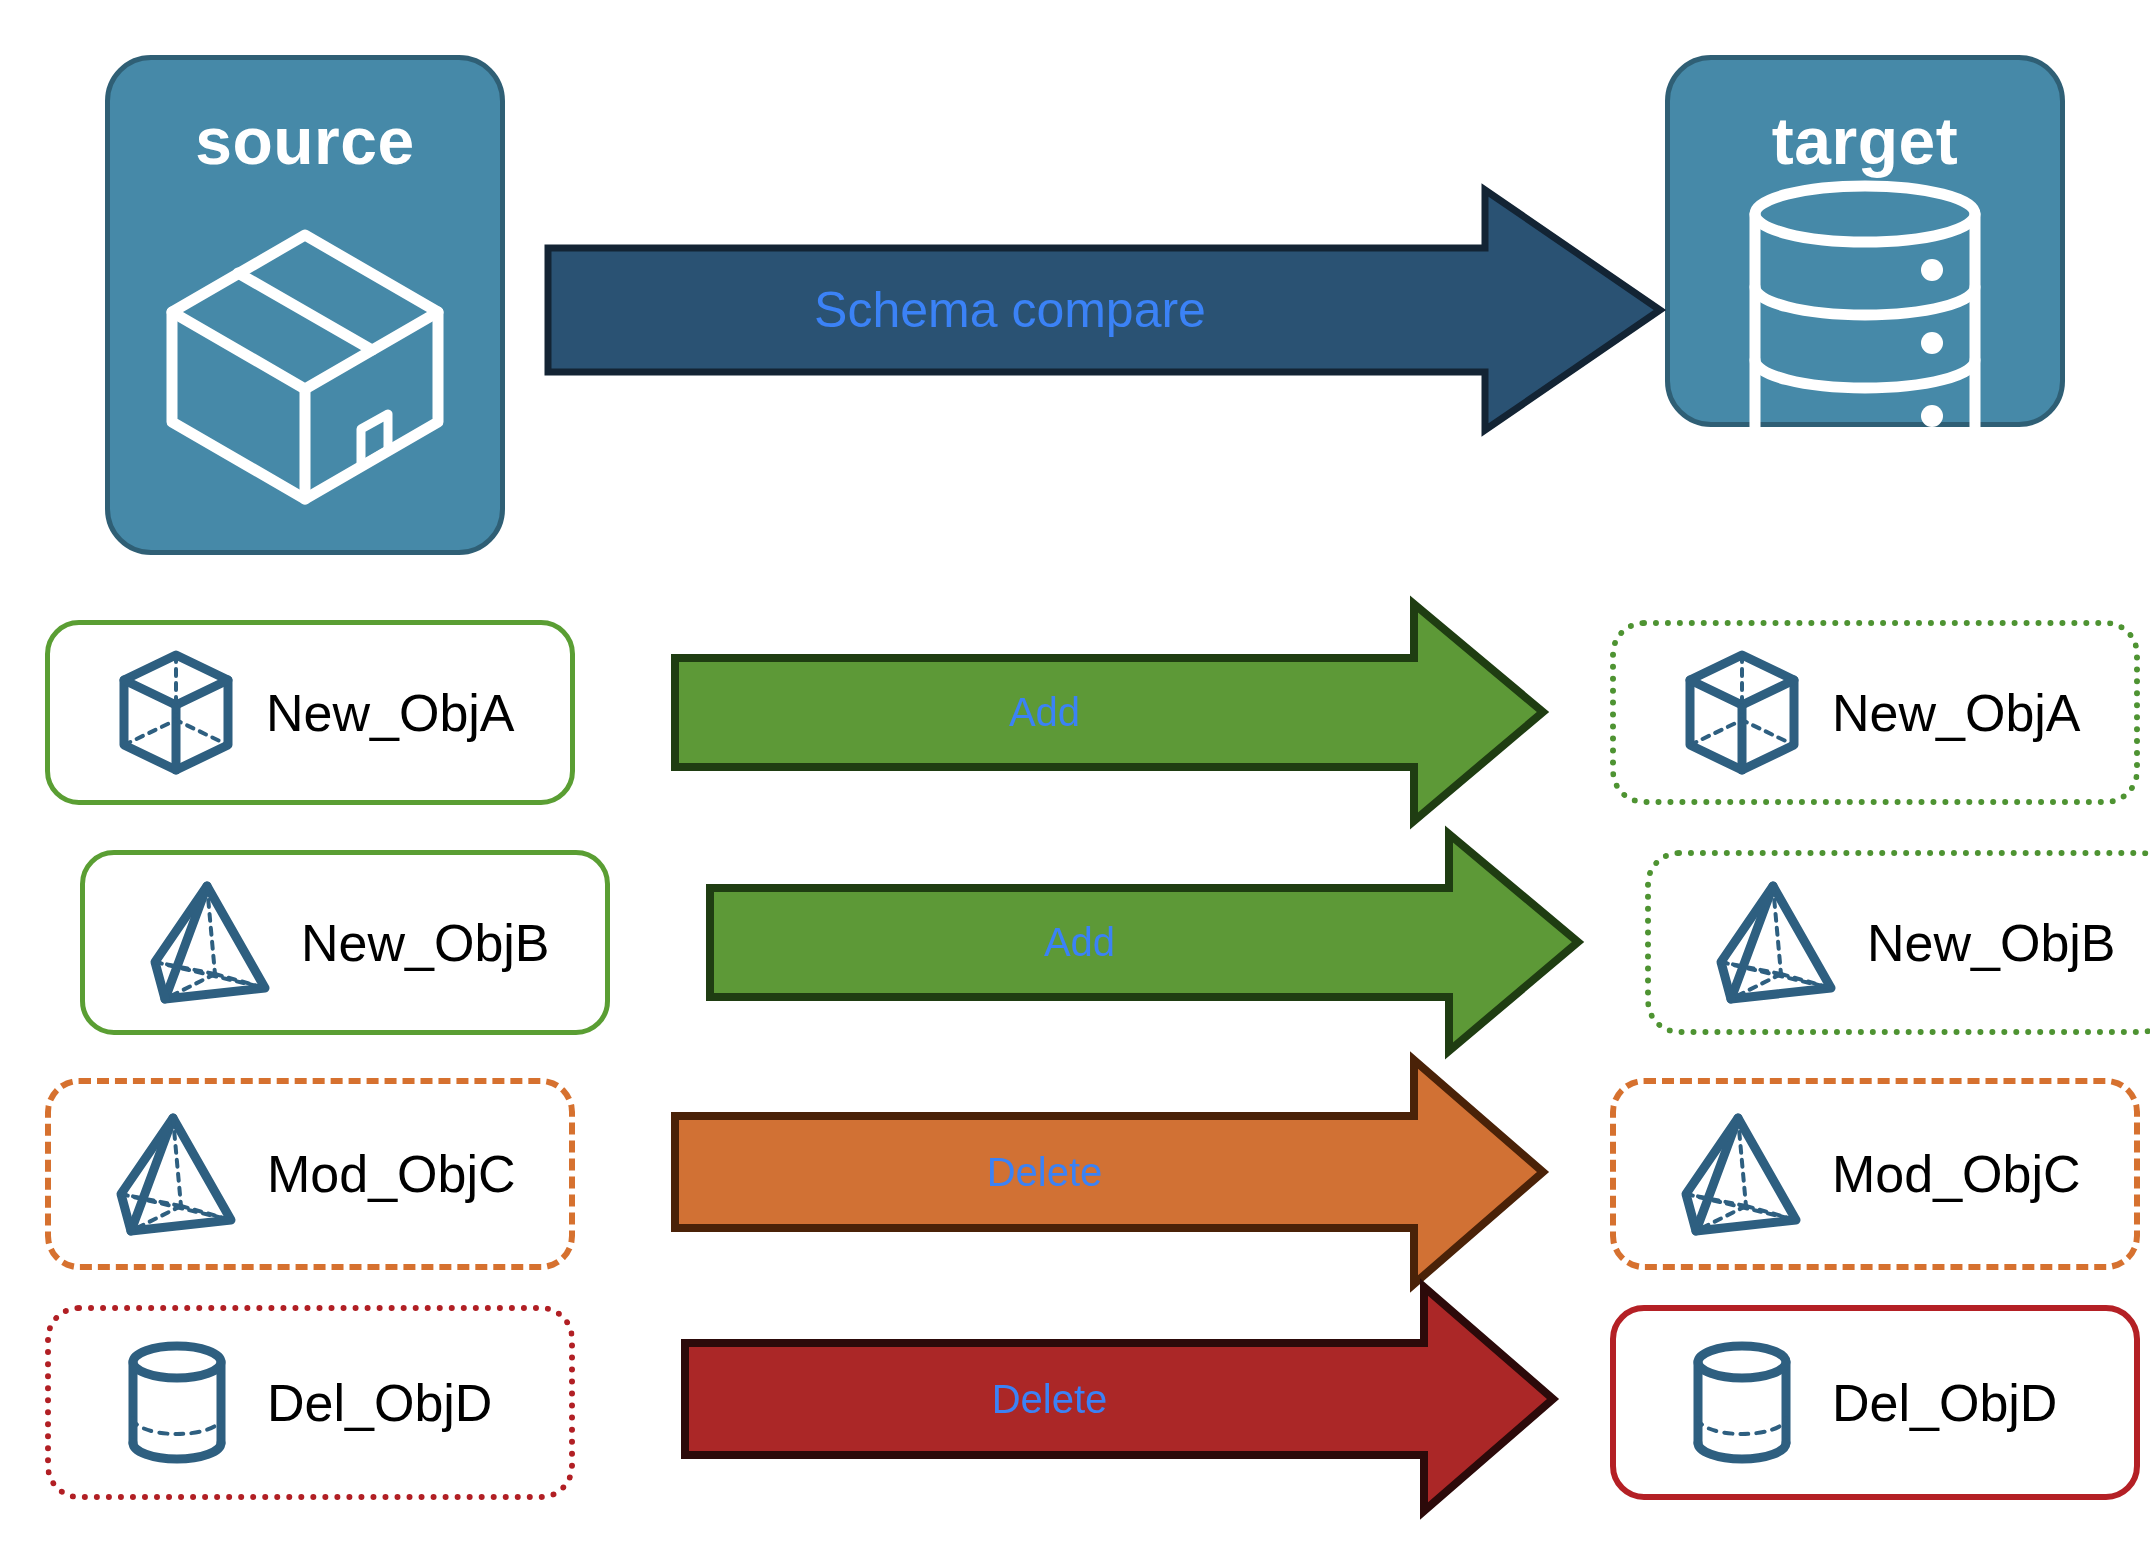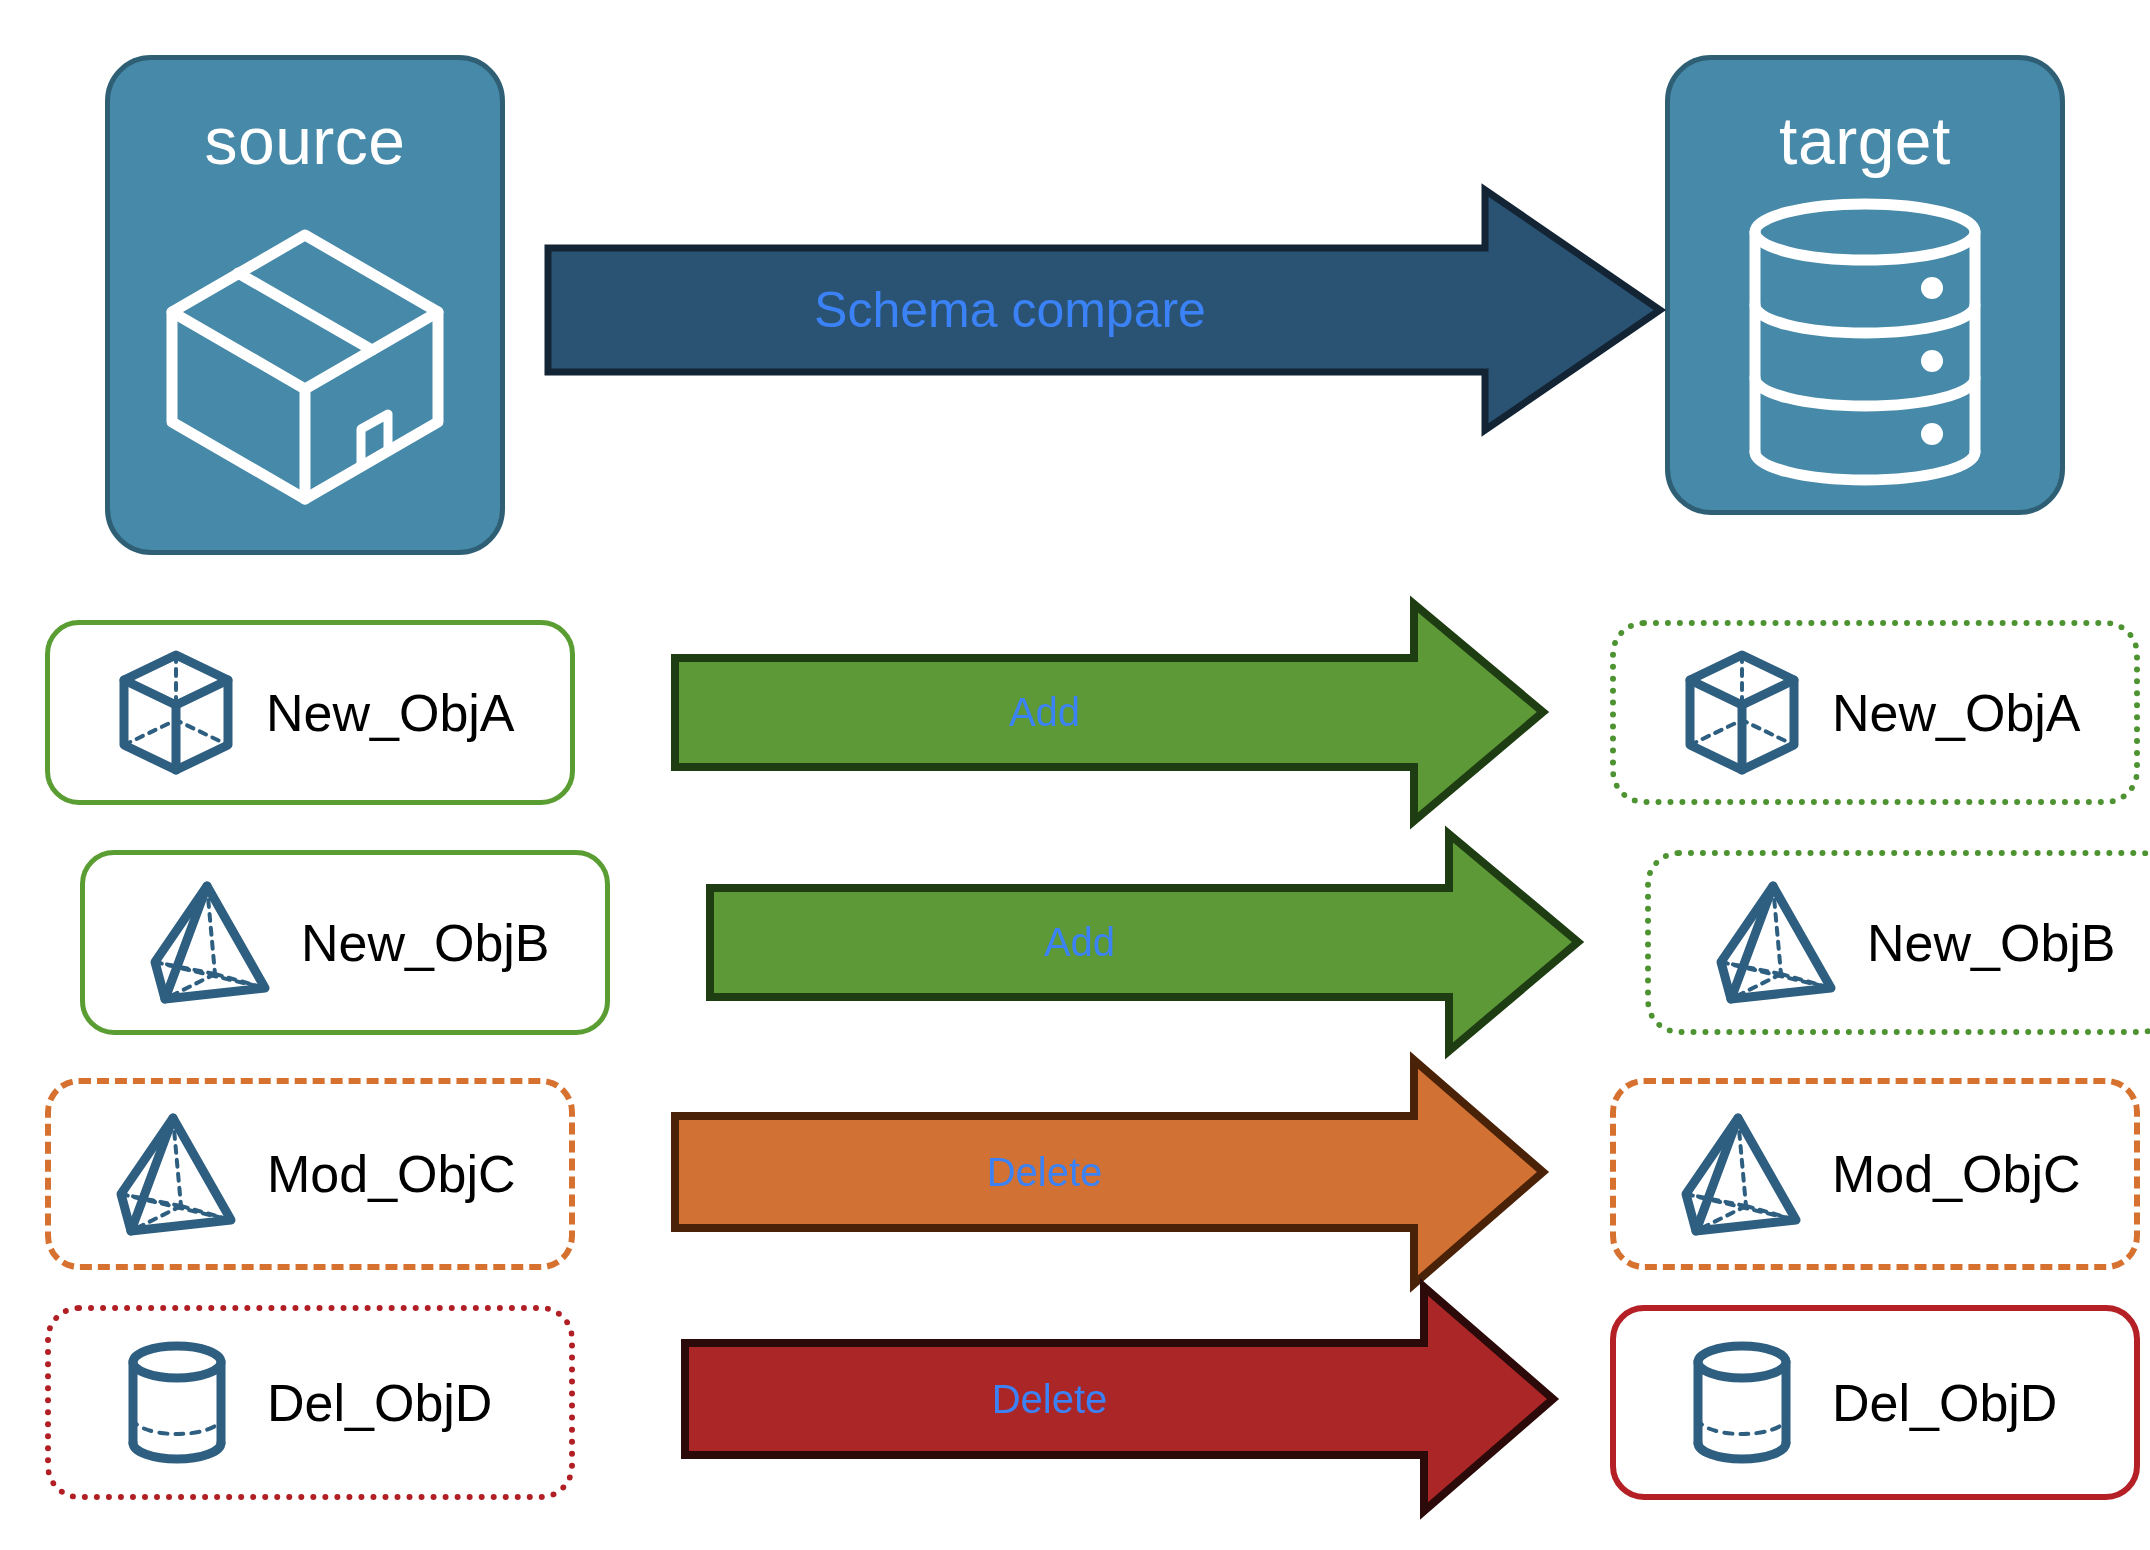--- a/index.html
+++ b/index.html
@@ -13,26 +13,26 @@
   
   .endpoint{
     position:absolute;
     background:#4689a8;
     border:5px solid #2f5f75;
     border-radius:46px;
     box-sizing:border-box;
     display:flex;flex-direction:column;align-items:center;
   }
   .endpoint-title{
-    color:#ffffff;font-weight:normal;font-size:66px;letter-spacing:.5px;
+    color:#ffffff;font-weight:bold;font-size:66px;letter-spacing:.5px;
     margin-top:48px;line-height:1;
   }
   .endpoint-art{flex:1;display:flex;align-items:center;justify-content:center;width:100%;}
   #source-panel{left:105px;top:55px;width:400px;height:500px;}
-  #target-panel{left:1665px;top:55px;width:400px;height:460px;}
+  #target-panel{left:1665px;top:55px;width:400px;height:372px;}
 
   
   #schema-arrow{position:absolute;left:545px;top:185px;width:1120px;height:250px;}
   .arrow-label{
     position:absolute;color:#3b82f6;font-size:50px;white-space:nowrap;
     left:0;top:0;width:100%;height:100%;
     display:flex;align-items:center;justify-content:center;
     pointer-events:none;
   }
   #schema-arrow .arrow-label{padding-right:190px;box-sizing:border-box;}

